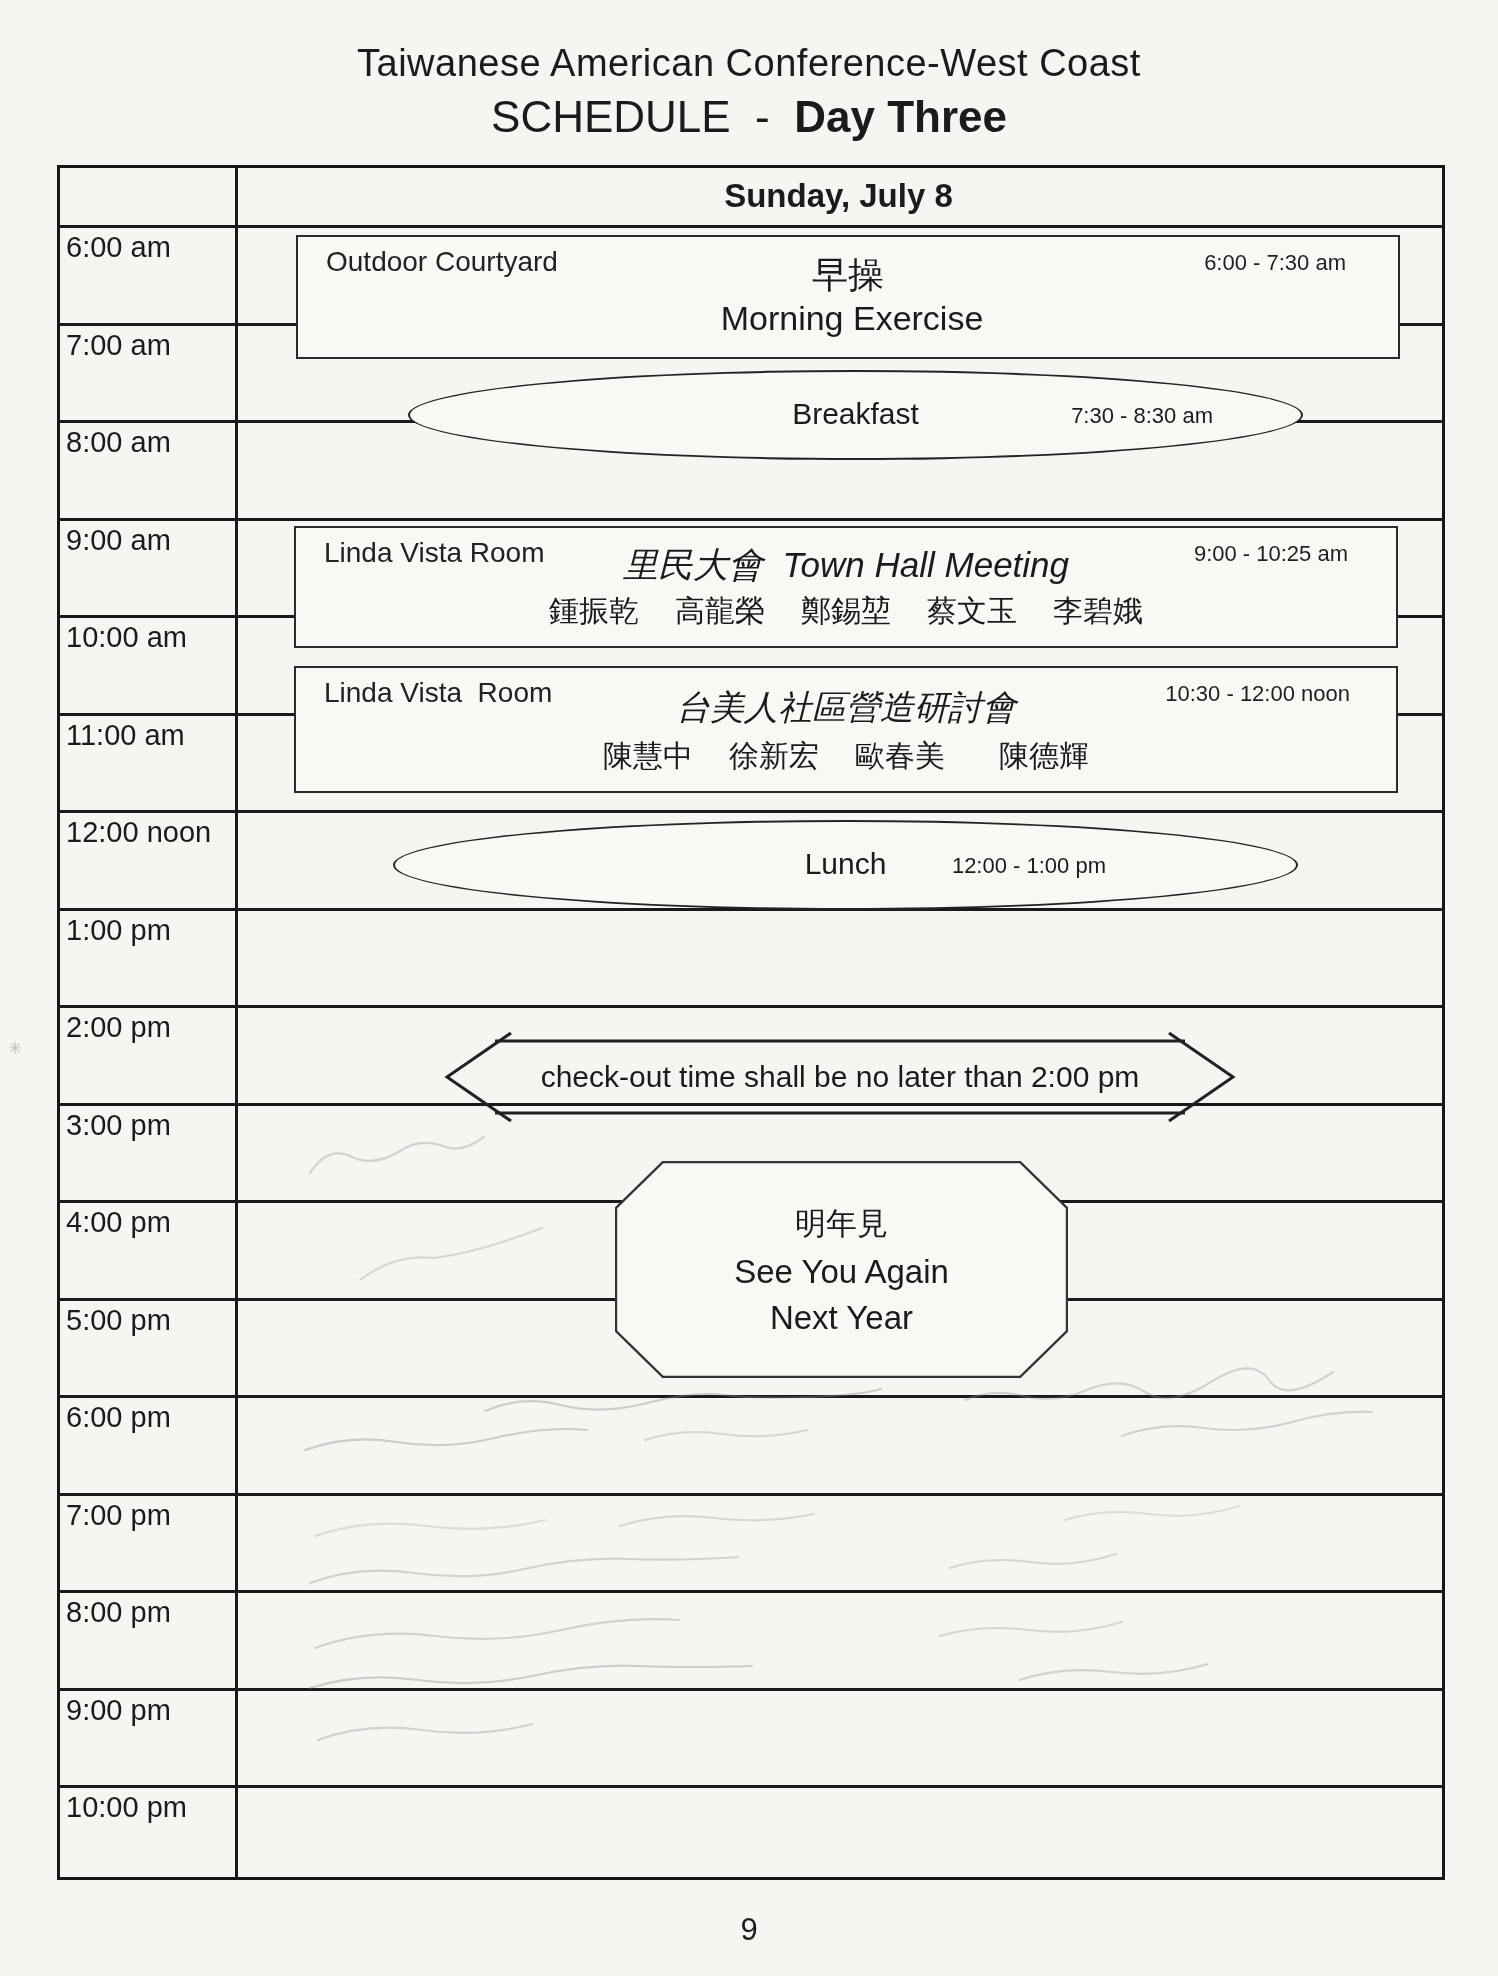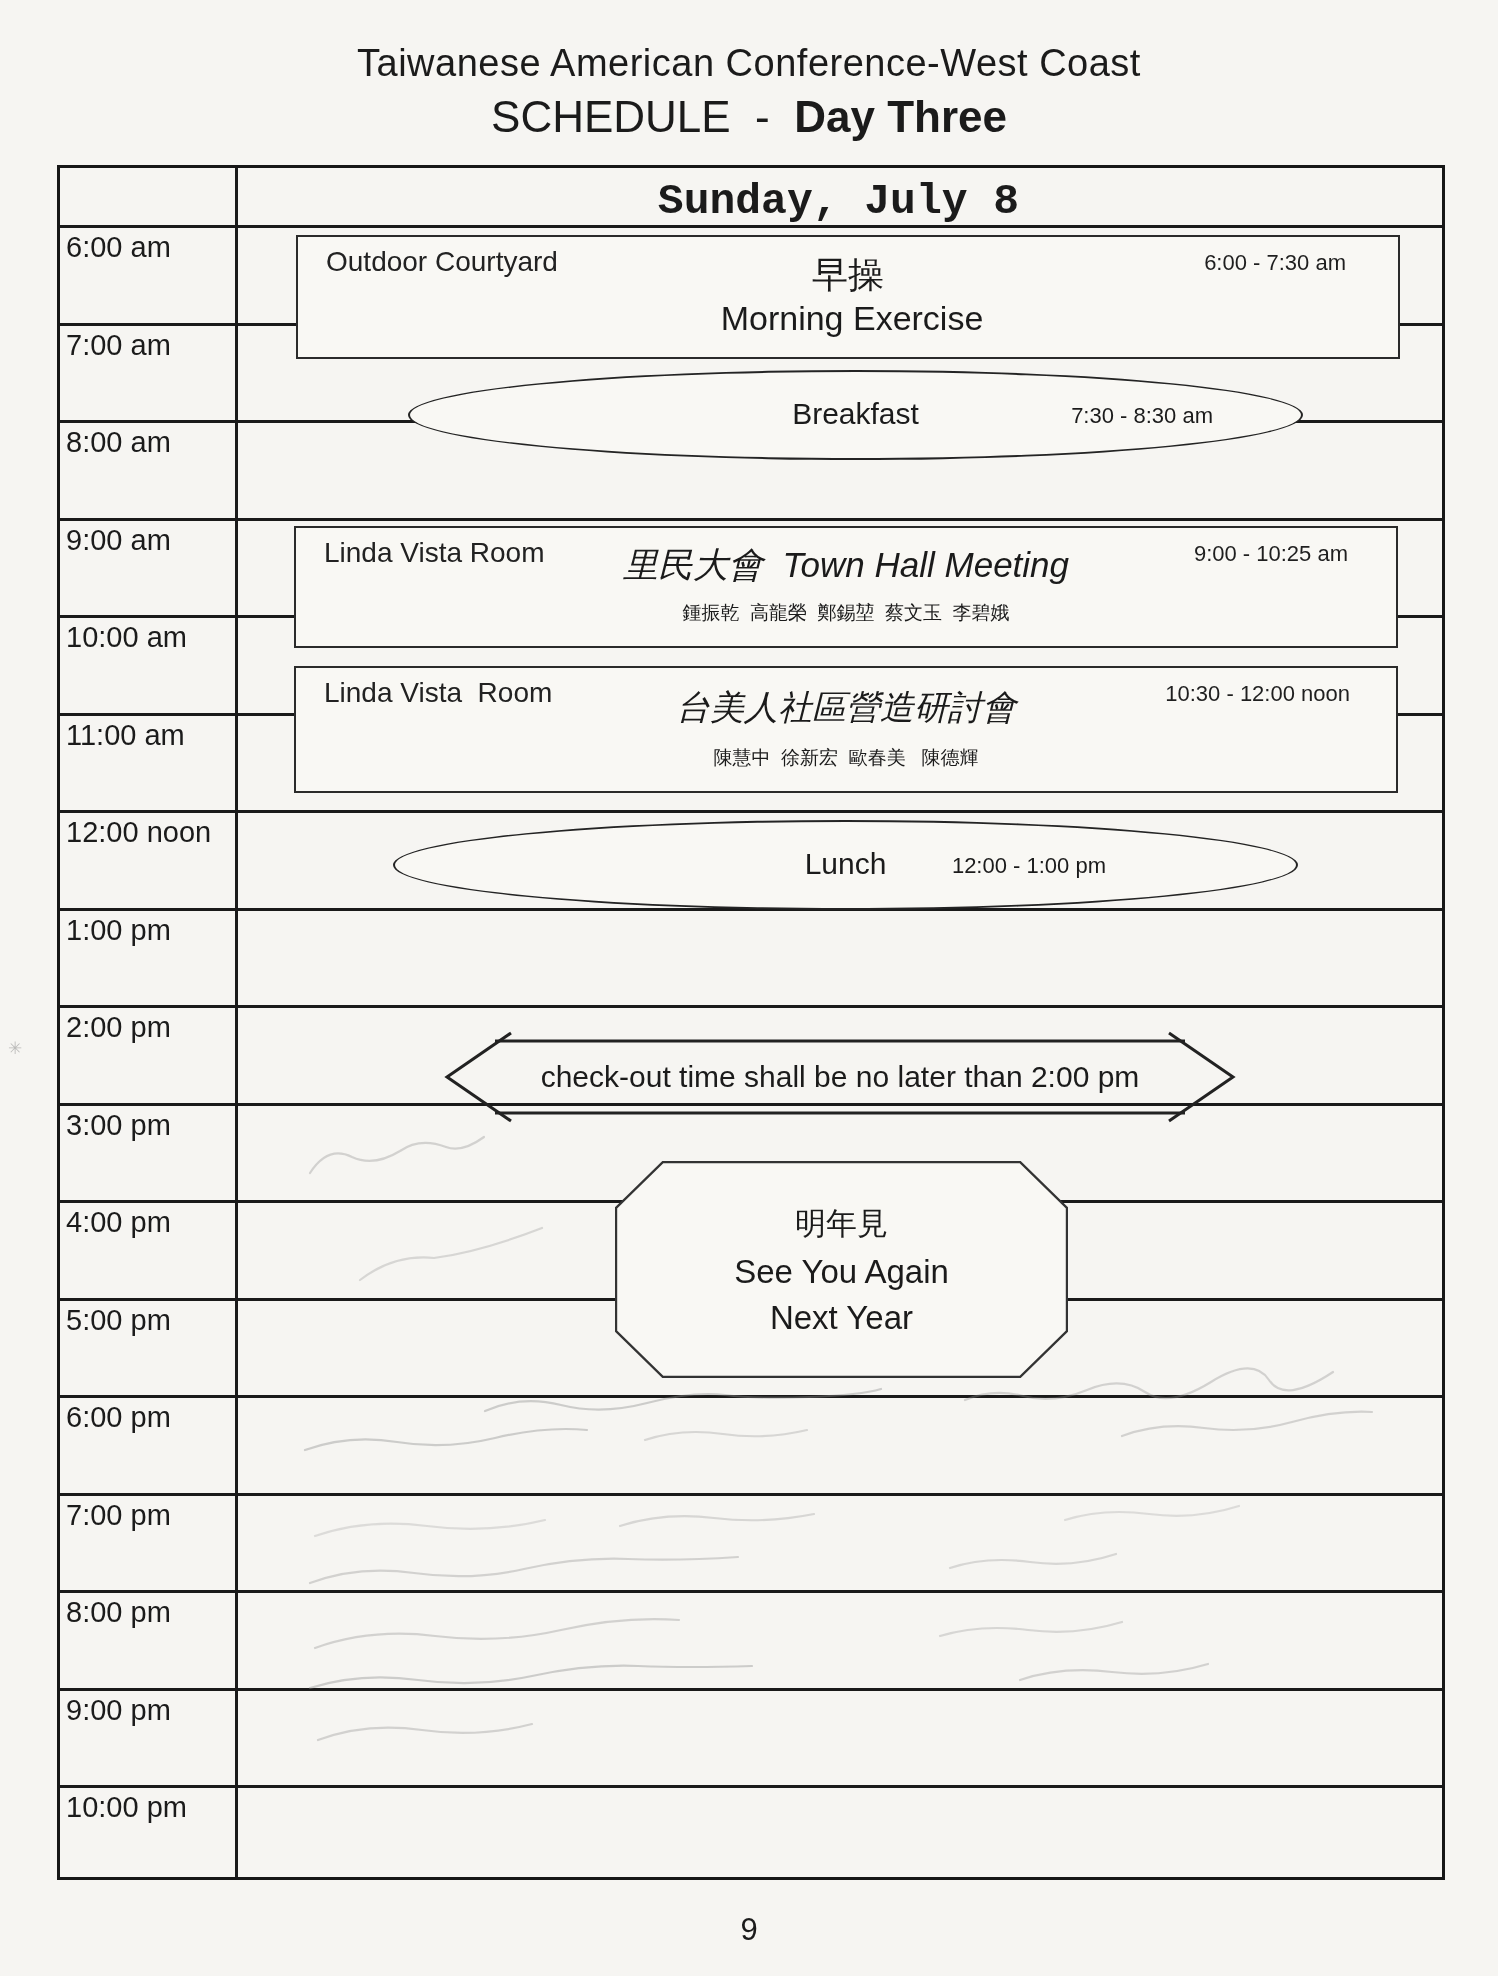--- a/index.html
+++ b/index.html
@@ -15,34 +15,34 @@
   .title1{left:0;right:0;top:42px;text-align:center;font-size:38px;letter-spacing:.5px;}
   .title2{left:0;right:0;top:92px;text-align:center;font-size:44px;}
   .title2 .bold{font-weight:bold;}
   
   .table{
     left:57px;top:165px;width:1388px;height:1715px;
     border:3px solid #171717;box-sizing:border-box;background:transparent;
   }
   .hline{position:absolute;left:0;width:100%;height:3px;background:#1a1a1a;z-index:1;}
   .vline{position:absolute;top:0;left:175px;width:3px;height:100%;background:#1a1a1a;z-index:1;}
-  .dayhdr{position:absolute;left:175px;right:0;top:9px;text-align:center;font-size:43px;font-weight:bold;z-index:2;font-family:Liberation Mono, monospace;}
+  .dayhdr{position:absolute;left:175px;right:0;top:9px;text-align:center;font-size:33px;font-weight:bold;z-index:2;}
   .tlabel{position:absolute;left:6px;font-size:29px;z-index:2;}
   
   .evbox{
     position:absolute;background:#f9f8f4;border:2px solid #2b2b2b;
     box-sizing:border-box;z-index:3;
   }
   .loc{position:absolute;left:28px;top:9px;font-size:28px;color:#222;}
   .etime{position:absolute;top:13px;font-size:22px;color:#1f1f1f;}
   .ctr{position:absolute;left:0;right:0;text-align:center;}
   .zh-big{font-size:36px;line-height:44px;}
   .en-big{font-size:34px;line-height:42px;padding-left:8px;}
   .evtitle{font-size:35px;line-height:46px;font-style:italic;}
-  .speakers{font-size:19px;line-height:38px;margin-top:6px;}
+  .speakers{font-size:30px;line-height:38px;margin-top:6px;font-family:Liberation Mono, monospace;}
   .ellipse{
     position:absolute;background:#f9f8f4;border:2px solid #242424;
     border-radius:50%;box-sizing:border-box;z-index:3;
   }
   .ell-title{position:absolute;left:0;right:0;top:50%;transform:translateY(-54%);text-align:center;font-size:30px;}
   .ell-time{position:absolute;top:50%;transform:translateY(-46%);font-size:22px;}
   
   .banner{position:absolute;z-index:3;}
   .banner svg{overflow:visible;display:block;}
   .banner .btxt{position:absolute;left:0;right:0;top:50%;transform:translateY(-50%);

